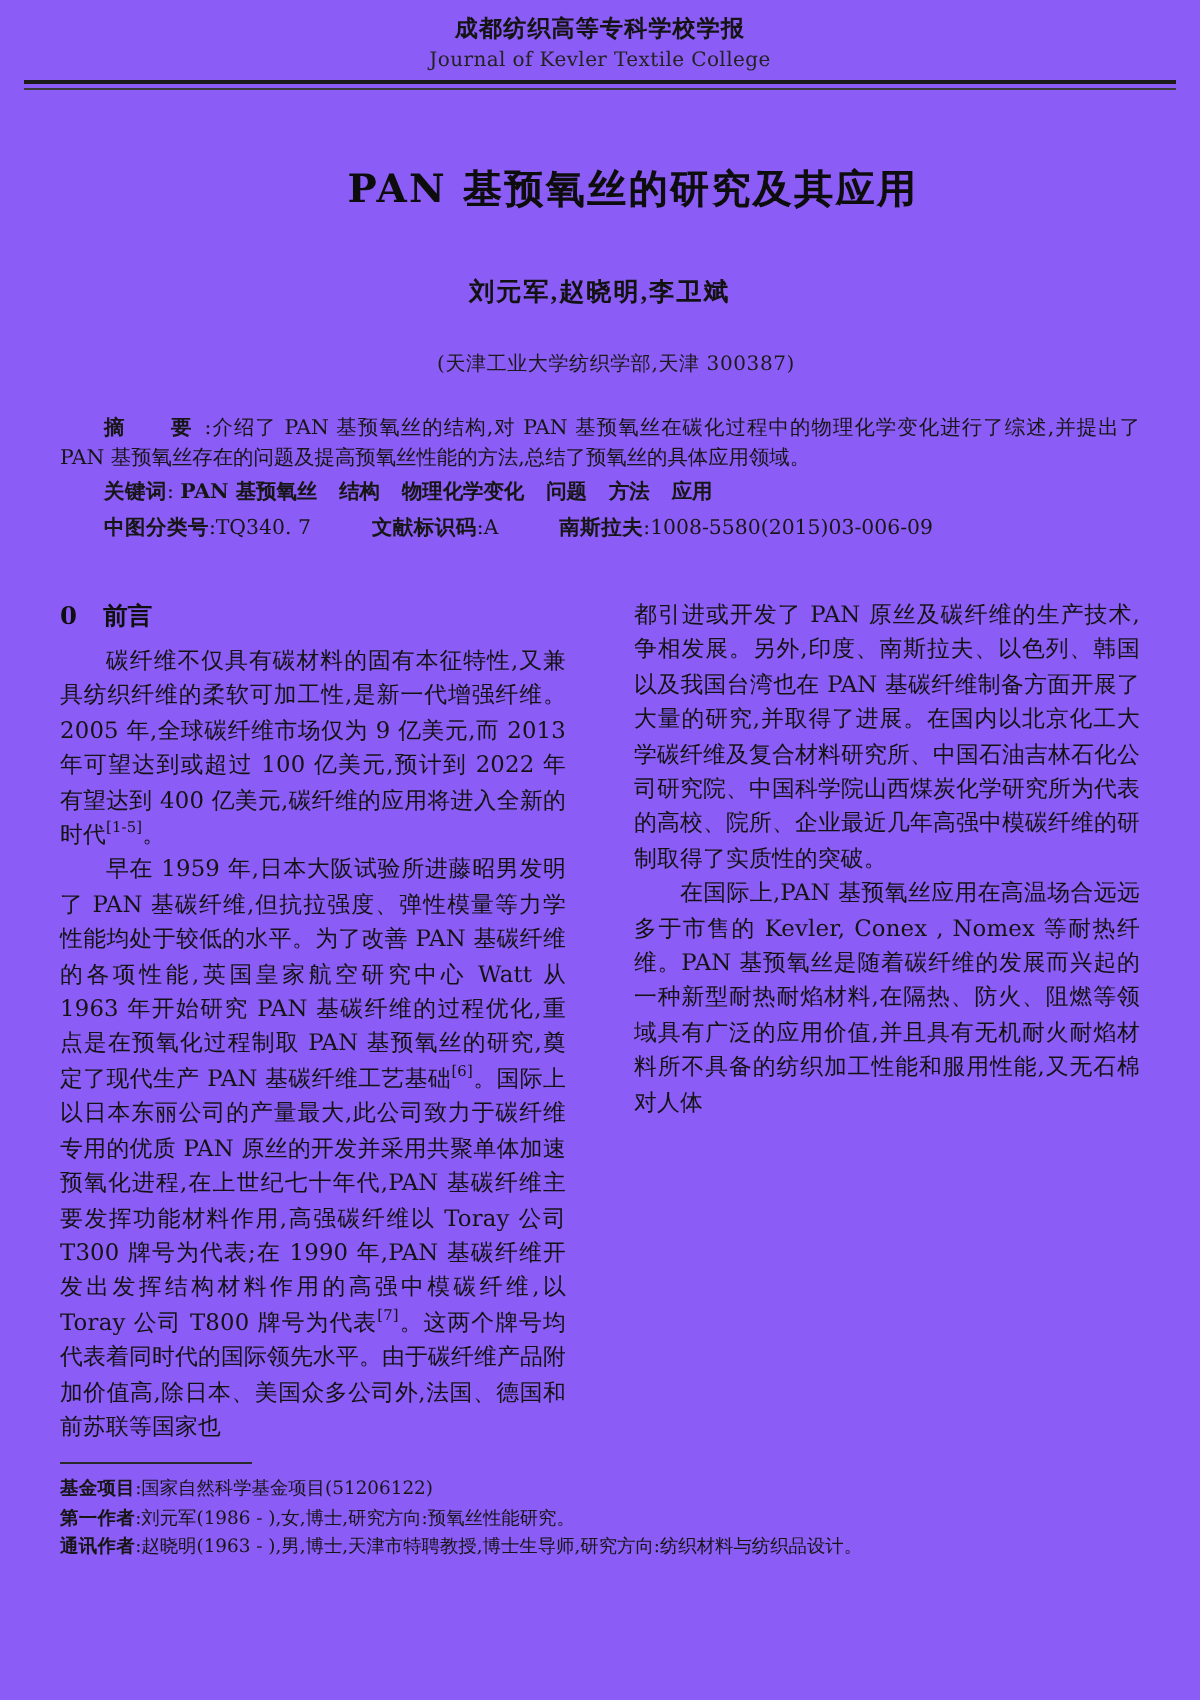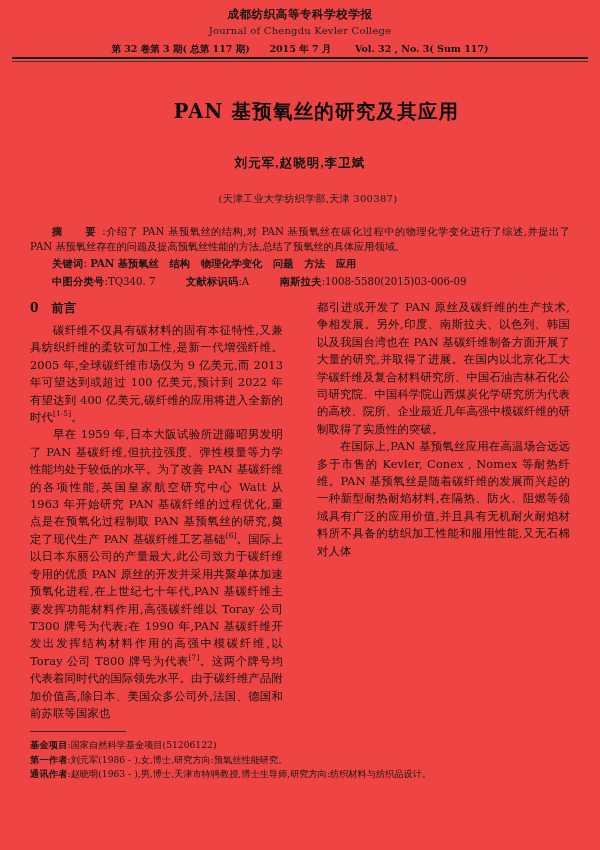--- a/index.html
+++ b/index.html
@@ -9,21 +9,21 @@
     background: #ffffff;
   }
   body {
     font-family: "DejaVu Serif", "Liberation Serif", serif;
     color: #1a1a1a;
   }
   #page {
     position: relative;
     width: 600px;
     height: 850px;
-    background: #ef4444;
+    background: #8b5cf6;
     overflow: hidden;
     box-sizing: border-box;
     padding: 0;
   }
 
   
   .masthead {
     padding-top: 7px;
     text-align: center;
   }
@@ -192,28 +192,21 @@
     letter-spacing: 0.2px;
   }
 </style>
 </head>
 <body>
 
 <div id="page">
 
   <div class="masthead">
     <div class="journal-cn">成都纺织高等专科学校学报</div>
-    <div class="journal-en">Journal of Chengdu Kevler College</div>
-    <div class="issue-line">
-      <span>第 32 卷第 3 期( 总第 117 期)</span>
-      <span class="sep-sm"></span>
-      <span>2015 年 7 月</span>
-      <span class="sep-lg"></span>
-      <span>Vol. 32 , No. 3( Sum 117)</span>
-    </div>
+    <div class="journal-en">Journal of Kevler Textile College</div>
   </div>
   <div class="rule-wrap">
     <div class="rule-thick"></div>
     <div class="rule-thin"></div>
   </div>
 
   <div class="title-block">
     <h1 class="paper-title">PAN 基预氧丝的研究及其应用</h1>
     <div class="authors">刘元军,赵晓明,李卫斌</div>
     <div class="affiliation">(天津工业大学纺织学部,天津 300387)</div>

